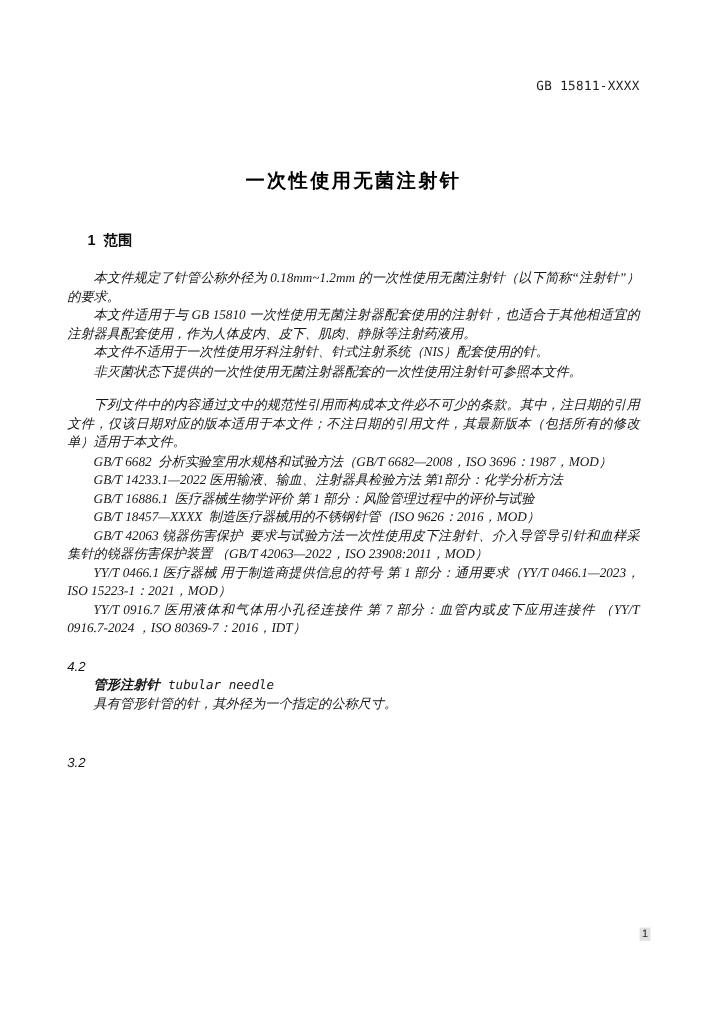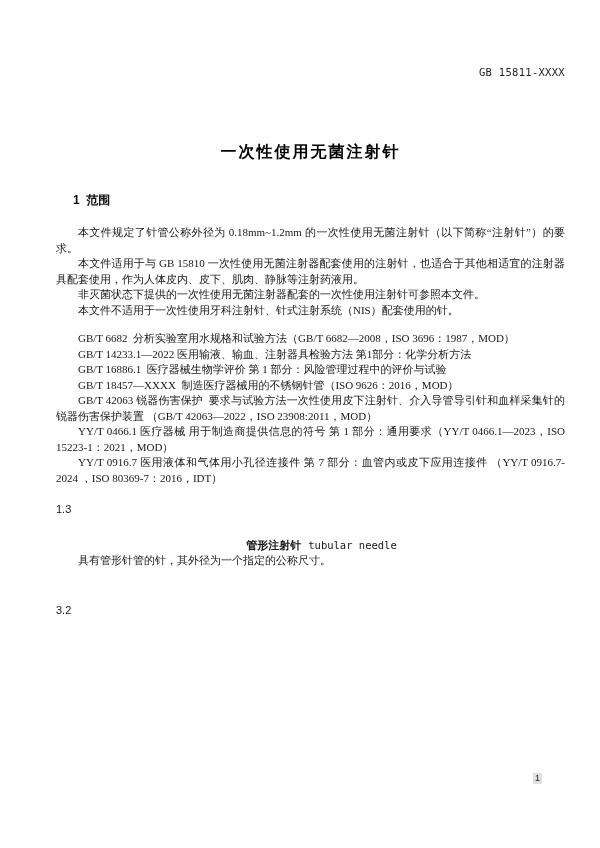--- a/index.html
+++ b/index.html
@@ -1,50 +1,50 @@
 <!DOCTYPE html>
 <html><head>
 <meta charset="utf-8">
 <style>
   html,body{margin:0;padding:0;background:#ffffff;}
   .page{
     width:600px;height:848px;position:relative;background:#ffffff;color:#111;
     font-family:"Liberation Serif","DejaVu Serif",serif;overflow:hidden;box-sizing:border-box;
   }
-  .content{padding:0 35px 0 56px;}
+  .content{padding:0 67px 0 56px;}
   .doc-header{
     margin:0;padding-top:66px;text-align:right;
     font-family:"DejaVu Sans Mono",monospace;font-size:10.5px;line-height:13px;
     letter-spacing:.3px;color:#1c1c1c;
   }
   .doc-title{
     margin:63px 0 0;text-align:center;
     font-family:"Liberation Sans",sans-serif;font-weight:bold;
     font-size:16px;line-height:20px;letter-spacing:2px;color:#000000;
   }
   .sec-heading{
     margin:17px;font-family:"Liberation Sans",sans-serif;font-weight:bold;
     font-size:12px;line-height:15px;white-space:pre-wrap;color:#0d0d0d;
   }
   #sec1-heading{margin-top:31px;}
   #sec2-heading{margin-top:17px;}
   #sec3-heading{margin-top:30px;}
-  .body-text{margin-top:13px;}
+  .body-text{margin-top:13px;font-style:italic;}
   .body-text p{
     margin:0;font-size:11px;line-height:15.5px;text-indent:2em;
     white-space:pre-wrap;text-align:justify;color:#161616;
   }
   .terms-body{margin-top:16px;}
   .terms-body p.terms-intro{margin:0;}
   p.term-number{
     font-family:"Liberation Sans",sans-serif;font-size:11px;
     text-indent:0;margin-top:6px;text-align:left;
   }
   p.term-number-2{margin-top:34px;}
-  p.term-line{margin-top:20px;text-align:center;}
+  p.term-line{margin-top:0;text-align:left;}
   .term-zh{
     font-family:"Liberation Sans",sans-serif;font-weight:bold;font-size:11px;
   }
   .term-en{
     font-family:"DejaVu Sans Mono",monospace;font-size:10.5px;margin-left:7px;
   }
   .page-number{
     position:absolute;top:773px;left:533px;
     font-family:"Liberation Sans",sans-serif;font-size:9px;line-height:11px;
     background:#e0e0e0;color:#222;padding:0 2px;
@@ -59,36 +59,37 @@
     <div class="doc-header">
       <span>GB 15811-XXXX</span>
     </div>
 
     <h1 class="doc-title">一次性使用无菌注射针</h1>
 
     <h2 class="sec-heading" id="sec1-heading">1  范围</h2>
     <div class="body-text">
       <p>本文件规定了针管公称外径为 0.18mm~1.2mm 的一次性使用无菌注射针（以下简称“注射针”）的要求。</p>
       <p>本文件适用于与 GB 15810 一次性使用无菌注射器配套使用的注射针，也适合于其他相适宜的注射器具配套使用，作为人体皮内、皮下、肌肉、静脉等注射药液用。</p>
+      <p>本文件不适用于一次性使用牙科注射针、针式注射系统（NIS）配套使用的针。</p>
       <p>非灭菌状态下提供的一次性使用无菌注射器配套的一次性使用注射针可参照本文件。</p>
-      <p>本文件不适用于一次性使用牙科注射针、针式注射系统（NIS）配套使用的针。</p>
     </div>
 
     <div class="body-text">
+      <p>下列文件中的内容通过文中的规范性引用而构成本文件必不可少的条款。其中，注日期的引用文件，仅该日期对应的版本适用于本文件；不注日期的引用文件，其最新版本（包括所有的修改单）适用于本文件。</p>
       <p>GB/T 6682  分析实验室用水规格和试验方法（GB/T 6682—2008，ISO 3696：1987，MOD）</p>
       <p>GB/T 14233.1—2022 医用输液、输血、注射器具检验方法 第1部分：化学分析方法</p>
       <p>GB/T 16886.1  医疗器械生物学评价 第 1 部分：风险管理过程中的评价与试验</p>
       <p>GB/T 18457—XXXX  制造医疗器械用的不锈钢针管（ISO 9626：2016，MOD）</p>
       <p>GB/T 42063 锐器伤害保护  要求与试验方法一次性使用皮下注射针、介入导管导引针和血样采集针的锐器伤害保护装置 （GB/T 42063—2022，ISO 23908:2011，MOD）</p>
       <p>YY/T 0466.1 医疗器械 用于制造商提供信息的符号 第 1 部分：通用要求（YY/T 0466.1—2023，ISO 15223-1：2021，MOD）</p>
       <p>YY/T 0916.7 医用液体和气体用小孔径连接件 第 7 部分：血管内或皮下应用连接件 （YY/T 0916.7-2024 ，ISO 80369-7：2016，IDT）</p>
     </div>
 
     <div class="body-text terms-body">
-      <p class="term-number">1.3</p>
+      <p class="term-number">4.2</p>
       <p class="term-line"><span class="term-zh">管形注射针</span><span class="term-en">tubular needle</span></p>
       <p>具有管形针管的针，其外径为一个指定的公称尺寸。</p>
       <p class="term-number term-number-2">3.2</p>
     </div>
 
   </div>
 
   <div class="page-number">1</div>
 </div>
 

